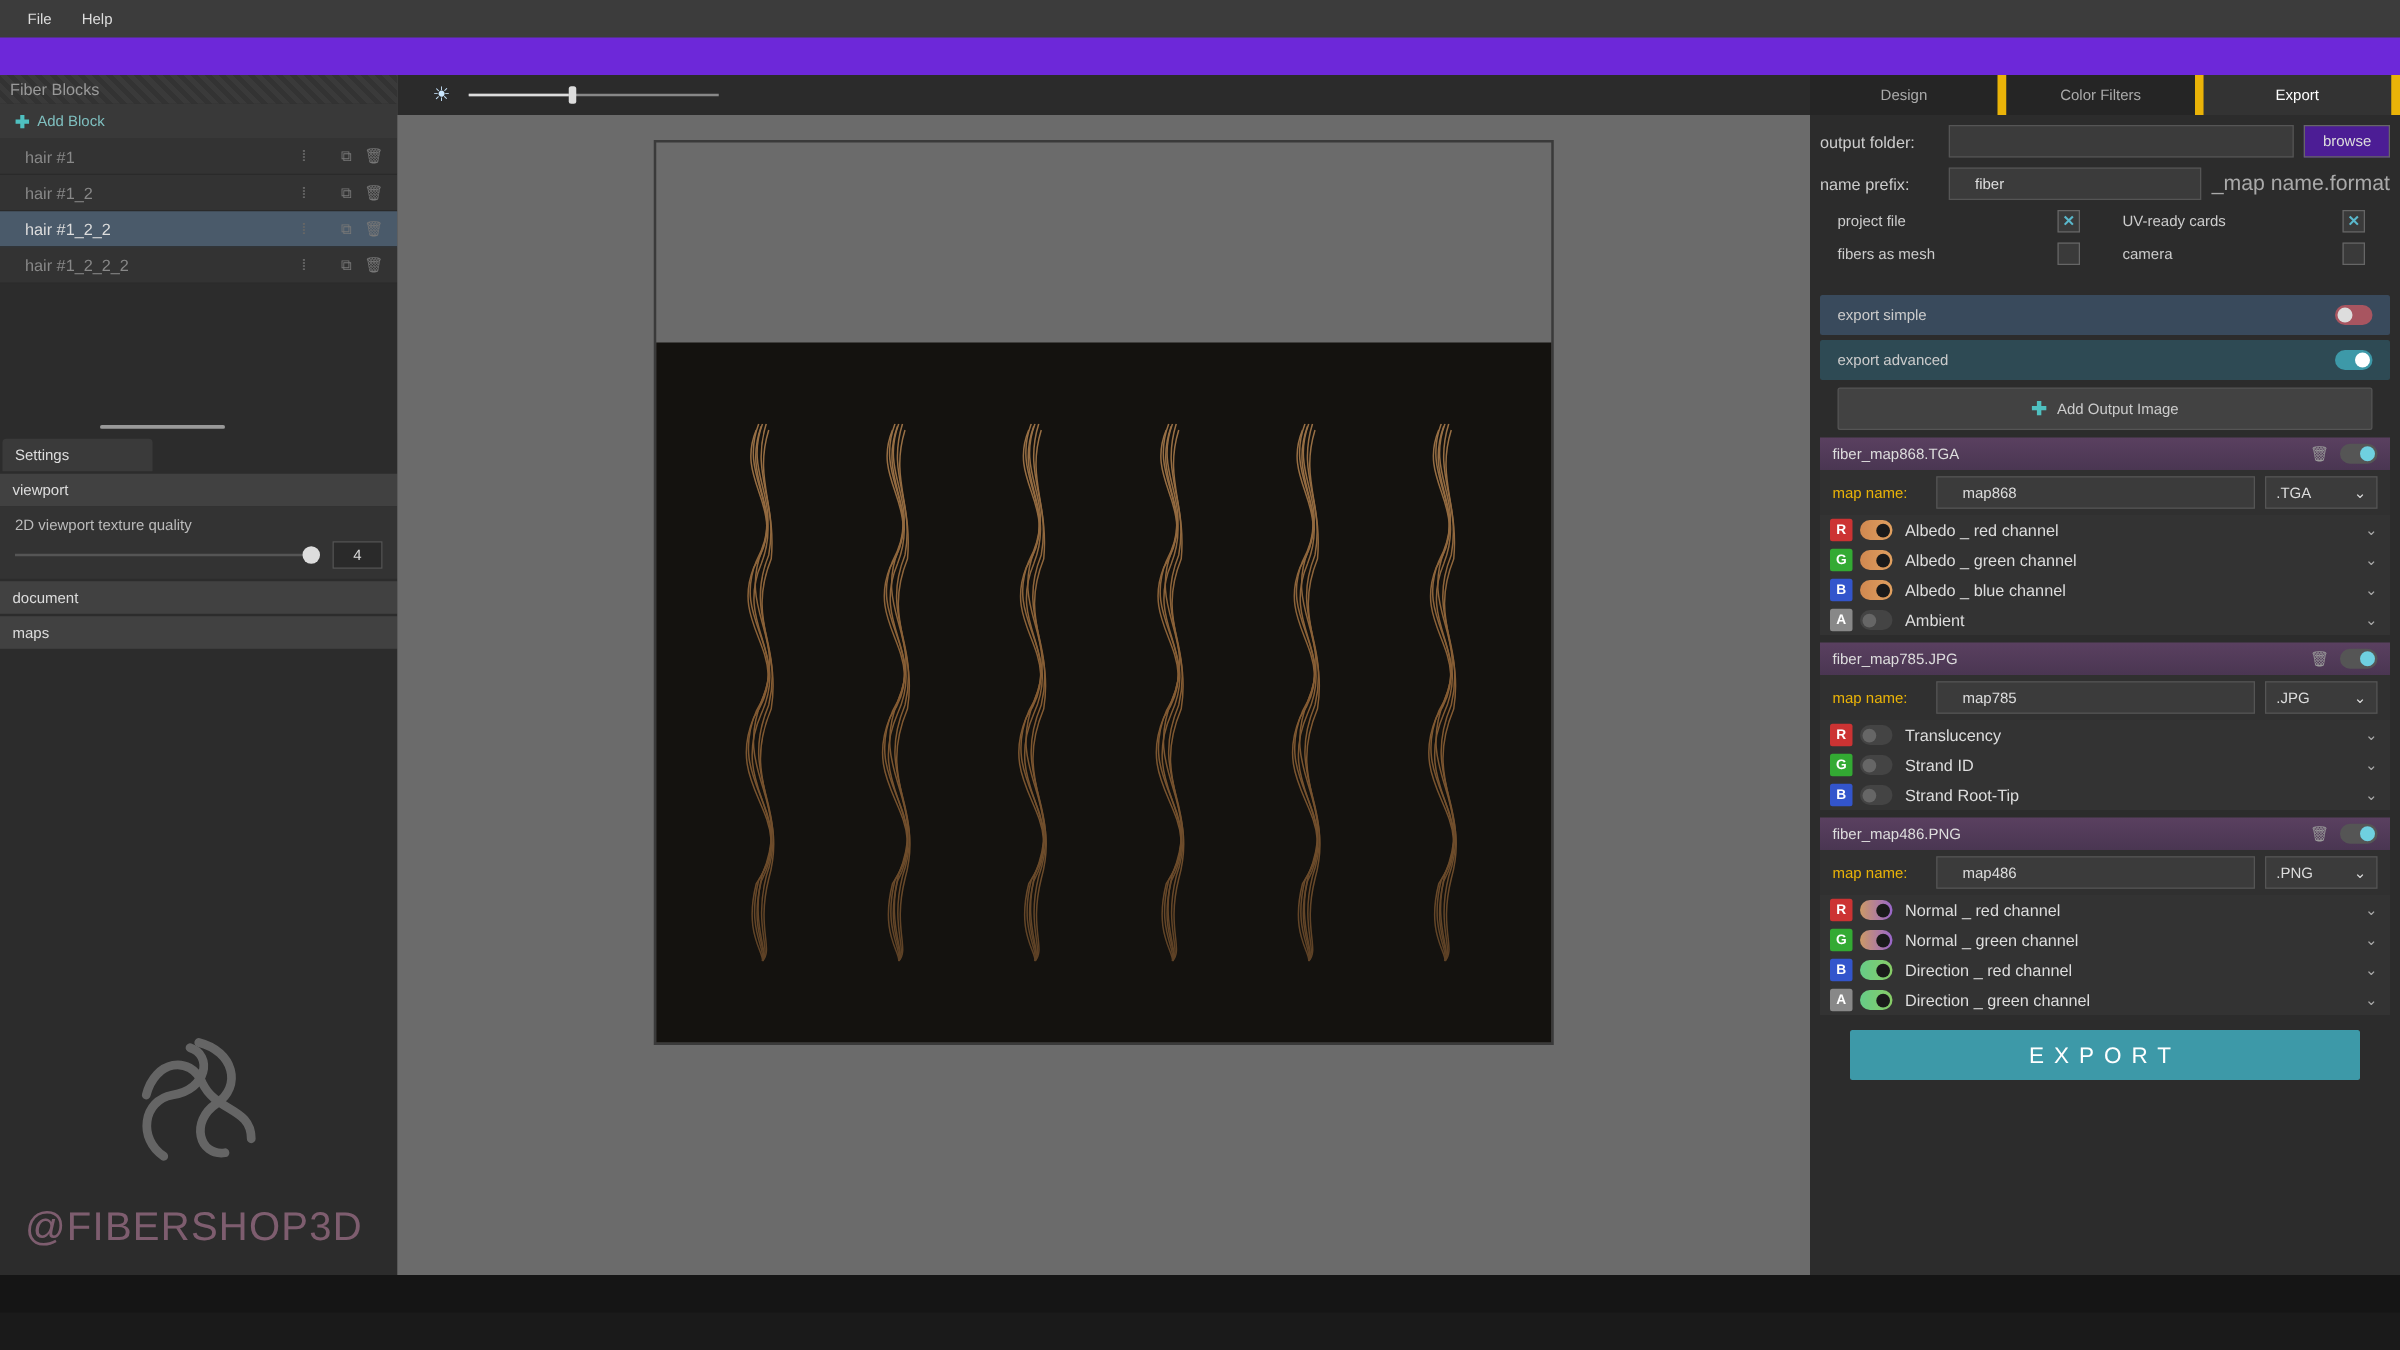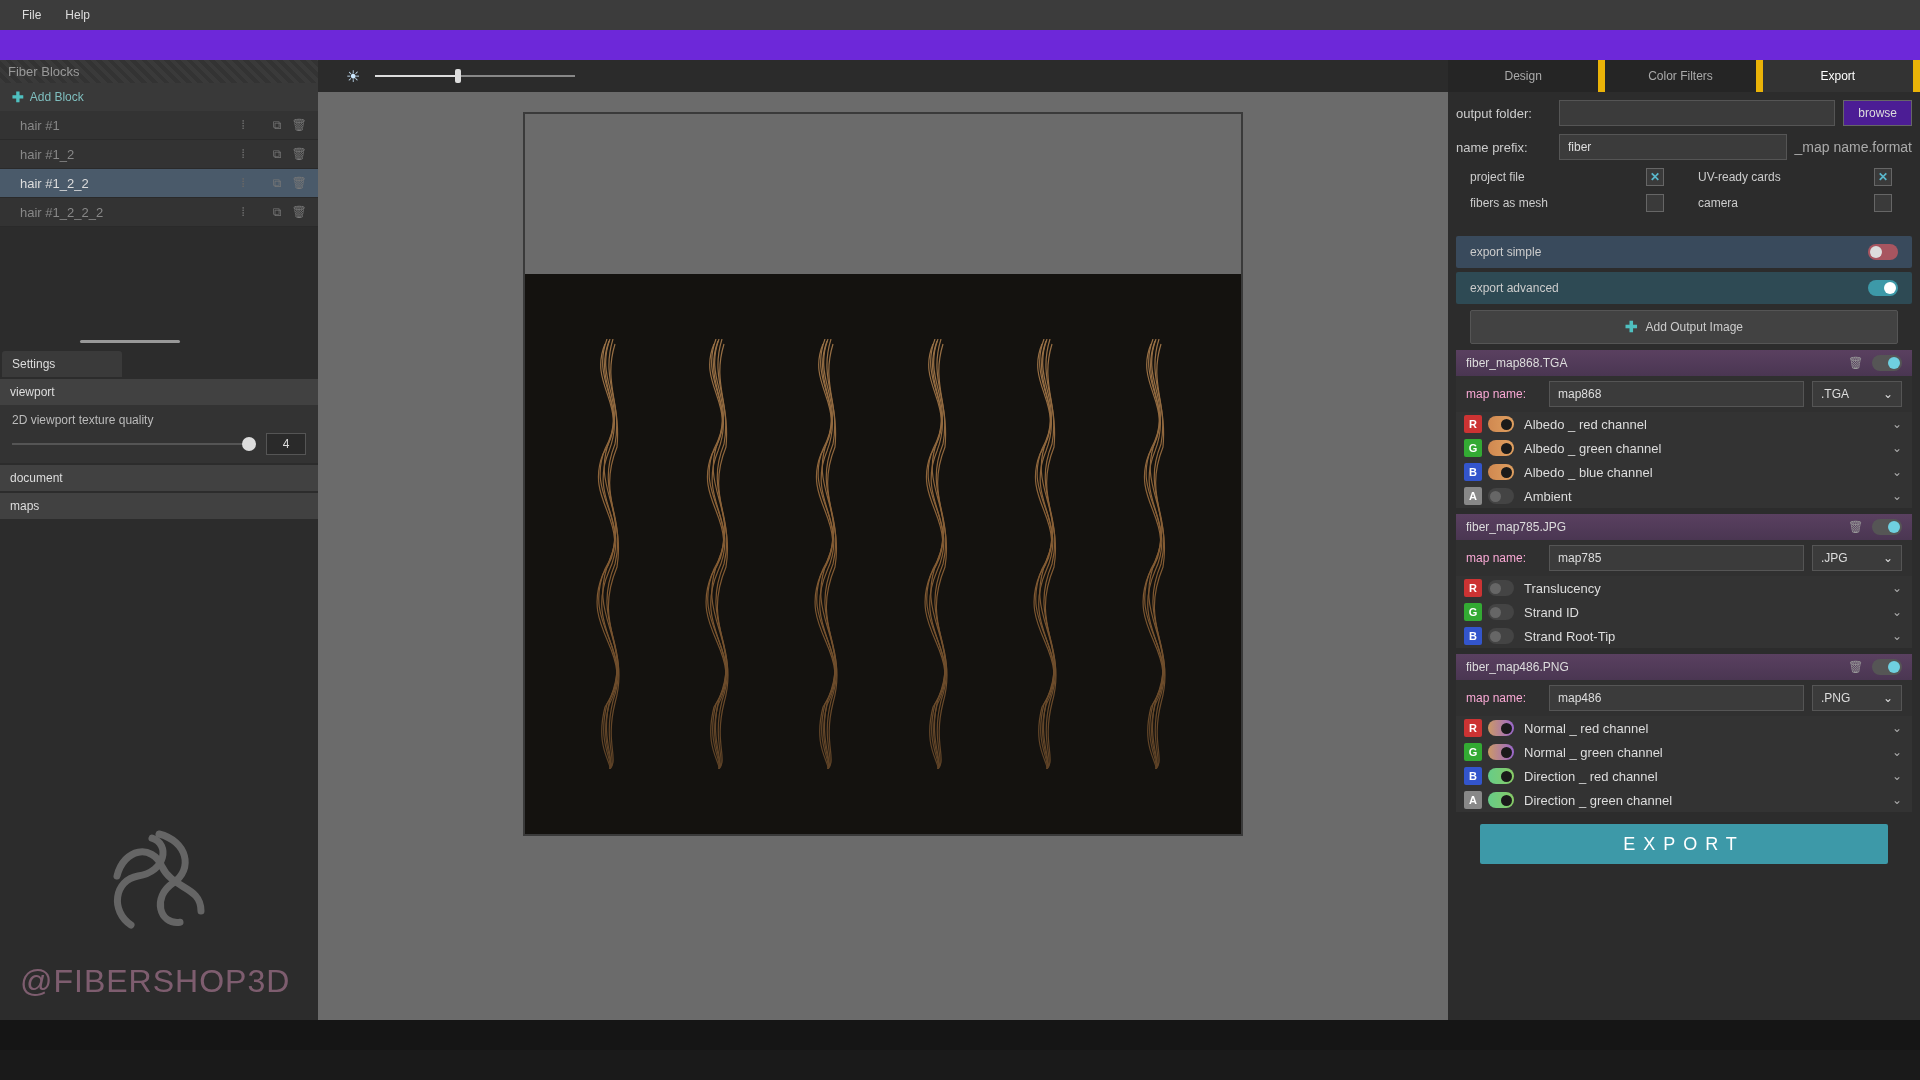--- a/index.html
+++ b/index.html
@@ -43,44 +43,44 @@
 .frame{border:2px solid #3a3a3a;background:#6b6b6b;width:720px}
 .preview{margin-top:160px;width:716px;height:560px;background:#14120f;display:flex;align-items:center;justify-content:space-around;padding:40px 30px}
 .strand{width:70px;height:430px}
 .right-panel{width:472px;background:#2c2c2c;display:flex;flex-direction:column}
 .tabs{display:flex;height:32px;background:#252525}
 .tab{flex:1;display:flex;align-items:center;justify-content:center;color:#aaa;cursor:pointer;border-right:7px solid #eab308}
 .tab.active{background:#333;color:#fff}
 .panel-scroll{flex:1;overflow:auto;padding:8px}
 .form-row{display:flex;align-items:center;gap:8px;margin-bottom:8px}
 .form-row .lbl{width:95px;color:#ccc;font-size:13px}
-.text-input{flex:1;height:26px;background:#3b3b3b;border:1px solid #555;color:#ddd;padding:0 8px}
+.text-input{flex:1;height:26px;background:#3b3b3b;border:1px solid #555;color:#ddd;padding:0 20px}
 .browse-btn{height:26px;padding:0 14px;background:#4c1d95;border:1px solid #666;color:#ddd;cursor:pointer}
-.suffix-lbl{color:#aaa;font-size:14px}
+.suffix-lbl{color:#aaa;font-size:17px}
 .check-grid{display:flex;flex-wrap:wrap;gap:8px 0;margin:4px 0 24px}
 .check-item{width:50%;display:flex;align-items:center;justify-content:space-between;padding-right:20px;padding-left:14px}
 .check-item .lbl{color:#ccc}
 .cb{width:18px;height:18px;background:#3a3a3a;border:1px solid #666;display:flex;align-items:center;justify-content:center;cursor:pointer}
 .cb.checked::after{content:"✕";color:#5ab8cc;font-weight:bold}
 .mode-row{display:flex;align-items:center;justify-content:space-between;padding:8px 14px;margin:4px 0;border-radius:2px}
 .mode-row.simple{background:#394a5c}
 .mode-row.advanced{background:#2e4a54}
 .toggle{width:30px;height:16px;border-radius:8px;position:relative;cursor:pointer}
 .toggle::after{content:"";position:absolute;width:12px;height:12px;border-radius:50%;top:2px}
 .toggle.off{background:#a85560}.toggle.off::after{background:#ddd;left:2px}
 .toggle.on{background:#3d99a8}.toggle.on::after{background:#fff;right:2px}
 .toggle.on-light{background:#555}.toggle.on-light::after{background:#6fd0e0;right:2px}
 .add-output{display:flex;align-items:center;justify-content:center;gap:8px;height:34px;background:#424242;margin:6px 14px;border:1px solid #555;cursor:pointer;border-radius:2px}
 .add-output .plus{color:#4fc0c0;font-weight:bold;font-size:15px}
 .output-block{margin-bottom:6px}
 .output-header{display:flex;align-items:center;padding:5px 10px;background:linear-gradient(180deg,#5a4060,#4a3652);color:#ddd}
 .output-header .name{flex:1}
 .output-header .del{width:16px;color:#999;cursor:pointer;margin-right:8px}
 .map-name-row{display:flex;align-items:center;gap:8px;padding:5px 10px;background:#303030}
-.map-name-row .lbl{color:#f9a8d4;width:75px}
+.map-name-row .lbl{color:#eab308;width:75px}
 .map-name-row .text-input{flex:1}
 .fmt-select{width:90px;height:26px;background:#3b3b3b;border:1px solid #555;color:#ddd;padding:0 8px;display:flex;align-items:center;justify-content:space-between;cursor:pointer}
 .chan-row{display:flex;align-items:center;padding:3px 10px 3px 8px;background:#333;gap:6px}
 .chip{width:18px;height:18px;display:flex;align-items:center;justify-content:center;font-weight:bold;font-size:11px;color:#fff;border-radius:2px}
 .chip.r{background:#cc3333}.chip.g{background:#33aa33}.chip.b{background:#3355cc}.chip.a{background:#888}
 .mini-toggle{width:26px;height:16px;border-radius:8px;position:relative;cursor:pointer}
 .mini-toggle::after{content:"";position:absolute;width:11px;height:11px;border-radius:50%;background:#1a1a1a;top:2.5px;right:2px}
 .mini-toggle.off{background:#444}.mini-toggle.off::after{left:2px;right:auto;background:#666}
 .mini-toggle.tA{background:linear-gradient(90deg,#d08850,#e0a060)}
 .mini-toggle.tN{background:linear-gradient(90deg,#c96,#96c)}

